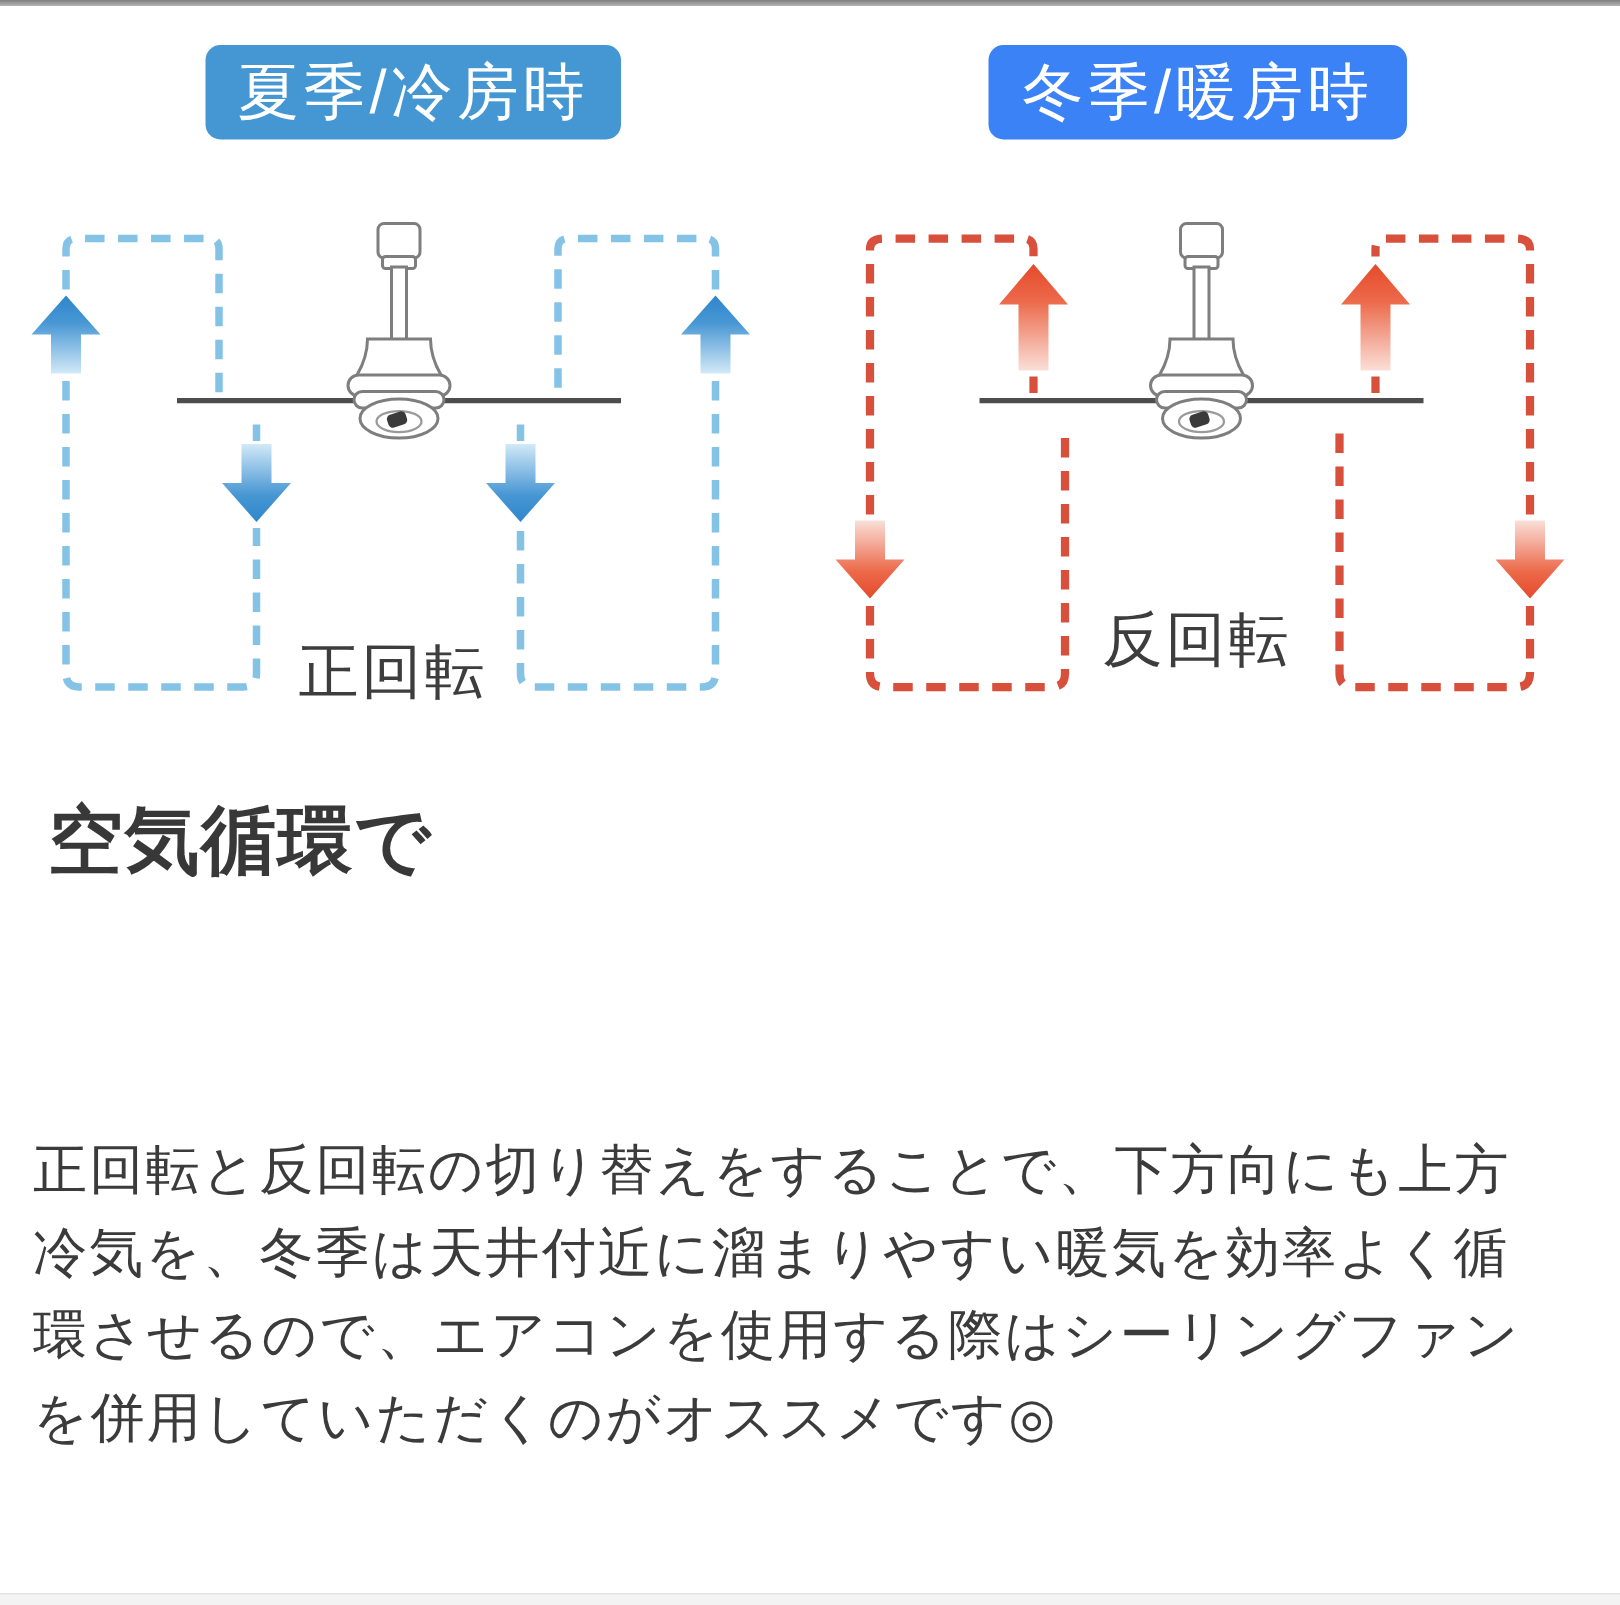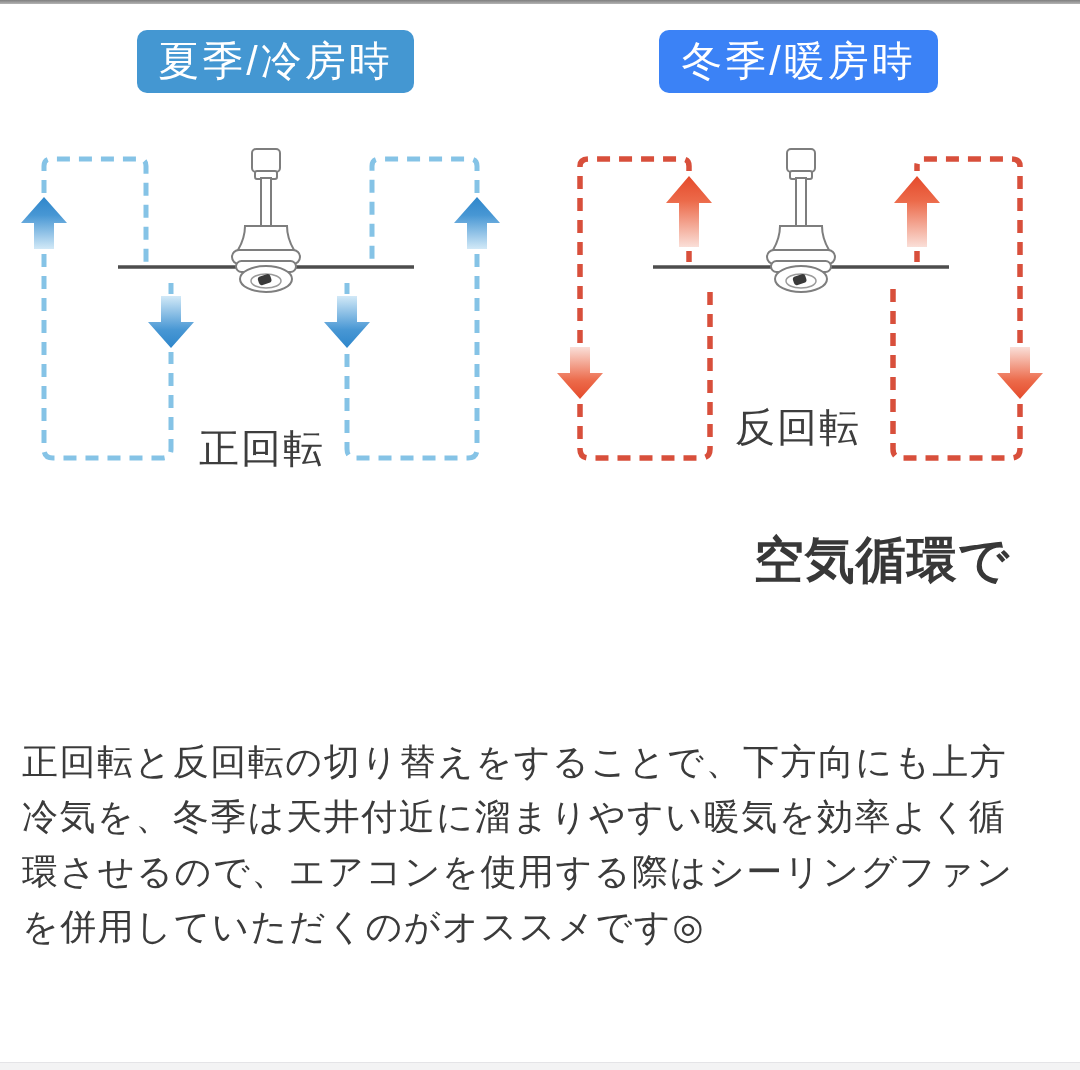--- a/index.html
+++ b/index.html
@@ -21,26 +21,27 @@
   .badge.winter{left:659px;width:279px;background:#3b82f6;}
   .diagram-svg{position:absolute;left:0;top:0;}
   .rot-label{
     position:absolute;width:220px;text-align:center;
     font-size:40px;letter-spacing:2px;color:#3d3d3d;font-weight:500;
     line-height:48px;
   }
   .rot-label.summer{left:152px;top:424px;}
   .rot-label.winter{left:688px;top:403px;}
   .heading{
-    position:absolute;left:0;top:524px;width:1010px;text-align:right;
+    position:absolute;left:0;top:524px;width:1010px;text-align:left;
     color:#383838;font-size:50px;font-weight:600;line-height:73px;
     letter-spacing:1px;
+    padding-left:32px;
   }
   .body-text{
-    position:absolute;left:22px;top:734px;width:1040px;
+    position:absolute;left:22px;top:752px;width:1040px;
     color:#3b3b3b;font-size:36px;line-height:55px;letter-spacing:1.5px;
     white-space:nowrap;
   }
   .bottom-strip{
     position:absolute;left:0;top:1062px;width:1080px;height:8px;
     background:#f3f3f4;border-top:1px solid #e4e4e7;
   }
 </style>
 </head>
 <body>

